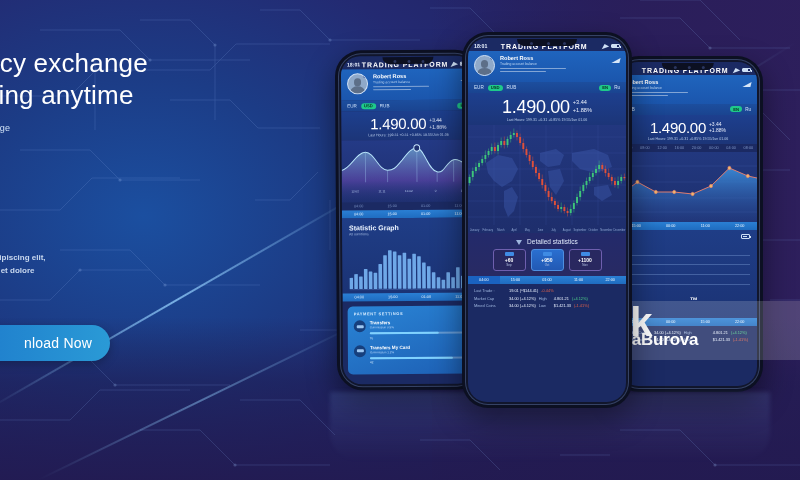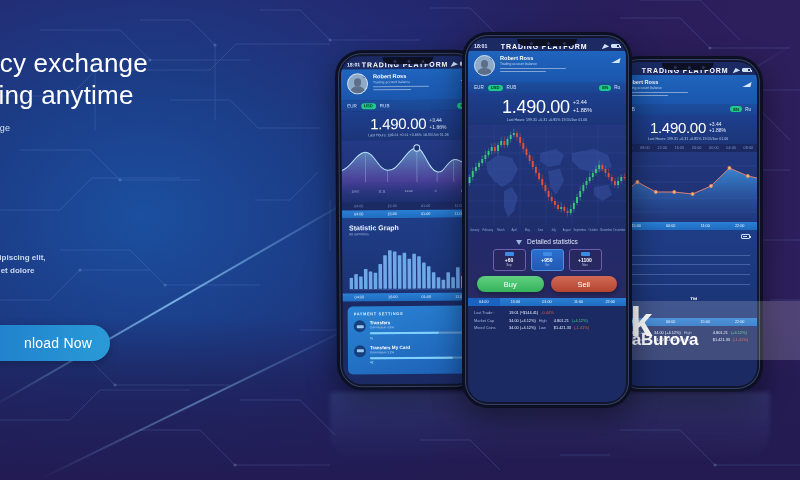--- a/index.html
+++ b/index.html
@@ -795,24 +795,20 @@
               <div class="chip"></div>
               <div class="v">+950</div>
               <div class="m">Oct</div>
             </div>
             <div class="card">
               <div class="chip"></div>
               <div class="v">+1100</div>
               <div class="m">Nov</div>
             </div>
           </div>
-          <div class="bs">
-            <div class="btn-buy">Buy</div>
-            <div class="btn-sell">Sell</div>
-          </div>
         </div>
 
         <div class="xaxis">
           <div style="background:#1a62c0">04:00</div>
           <div>15:00</div>
           <div>01:00</div>
           <div>11:00</div>
           <div>22:00</div>
         </div>
 

